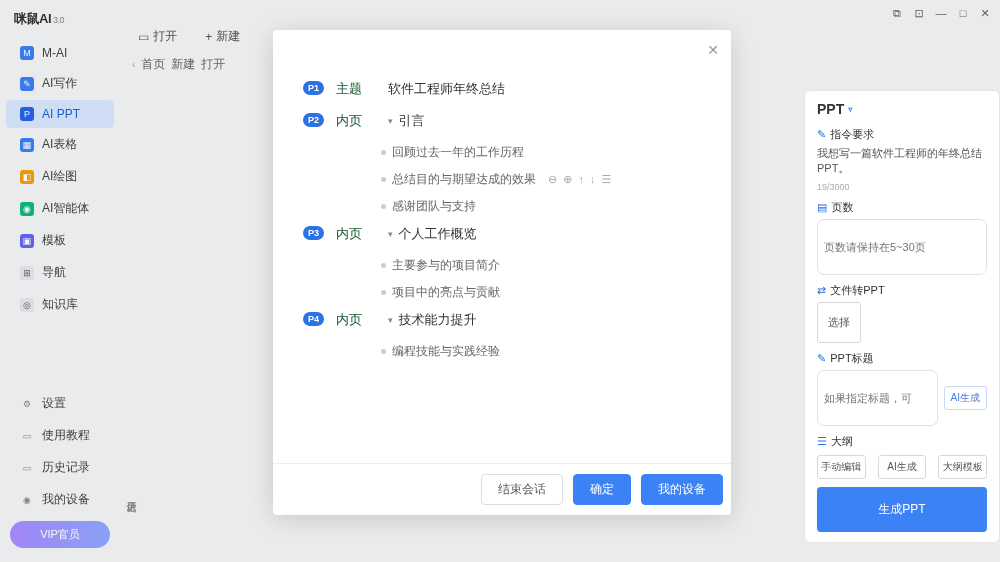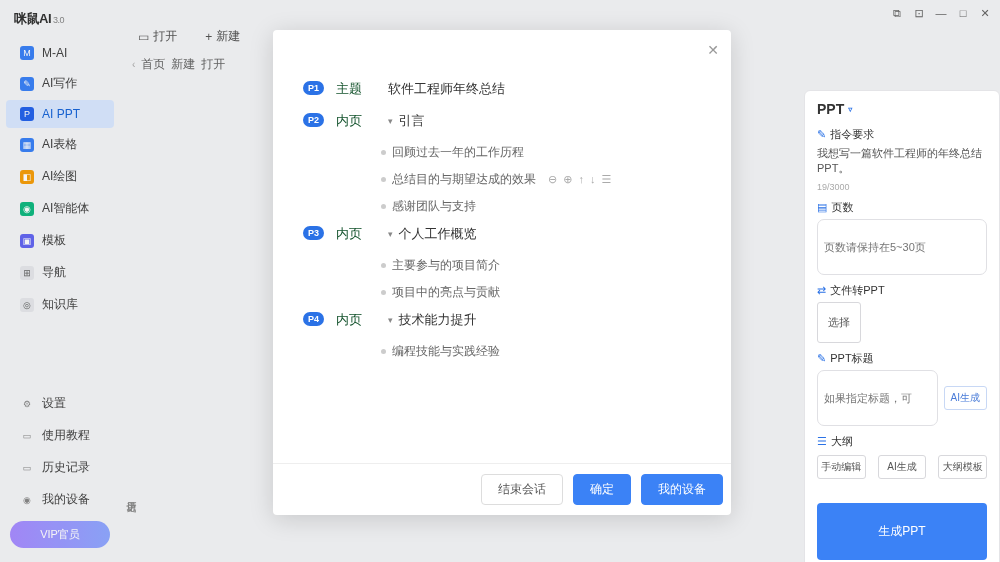--- a/index.html
+++ b/index.html
@@ -41,21 +41,21 @@
 .rp-section-label .ico { color: #2b72e6; font-size: 11px; }
 .rp-textarea { width: 100%; border: none; font-size: 11px; color: #555; resize: none; height: 34px; outline: none; background: transparent; }
 .rp-counter { text-align: left; font-size: 9px; color: #aaa; }
 .rp-input { width: 100%; border: 1px solid #e0e0e4; border-radius: 7px; padding: 21px 6px; font-size: 11px; color: #888; outline: none; }
 .rp-sm-btn { display: inline-block; border: 1px solid #d8d8dc; border-radius: 3px; padding: 12px 10px; font-size: 11px; color: #555; cursor: pointer; }
 .rp-row { display: flex; gap: 6px; align-items: center; }
 .rp-row .rp-input { flex: 1; }
 .rp-aigen { border: 1px solid #c8d8f5; color: #4a7cd8; border-radius: 3px; padding: 4px 6px; font-size: 10px; cursor: pointer; white-space: nowrap; }
 .rp-bottom-row { display: flex; gap: 12px; margin-top: 6px; }
 .rp-bottom-row .rp-sm-btn { flex: 1; text-align: center; font-size: 10px; padding: 4px 2px; }
-.rp-generate { margin-top: 24px; background: #3b82f6; color: #fff; text-align: center; padding: 20px; border-radius: 4px; font-size: 12px; cursor: pointer; }
+.rp-generate { margin-top: 8px; background: #3b82f6; color: #fff; text-align: center; padding: 14px; border-radius: 4px; font-size: 12px; cursor: pointer; }
 
 
 .modal { position: absolute; left: 273px; top: 30px; width: 458px; height: 485px; background: #fff; border-radius: 4px; box-shadow: 0 4px 24px rgba(0,0,0,0.15); display: flex; flex-direction: column; }
 .modal-close { position: absolute; right: 12px; top: 12px; font-size: 14px; color: #999; cursor: pointer; }
 .modal-body { flex: 1; overflow-y: auto; padding: 50px 30px 10px 30px; }
 .outline-row { display: flex; align-items: flex-start; gap: 12px; margin-bottom: 14px; }
 .pbadge { background: #2b72e6; color: #fff; font-size: 9px; font-weight: bold; border-radius: 8px; padding: 2px 5px; flex-shrink: 0; margin-top: 1px; }
 .outline-label { font-size: 13px; color: #14532d; width: 40px; flex-shrink: 0; }
 .outline-content { font-size: 13px; color: #333; flex: 1; }
 .outline-content.collapsible { display: flex; align-items: center; gap: 6px; }

